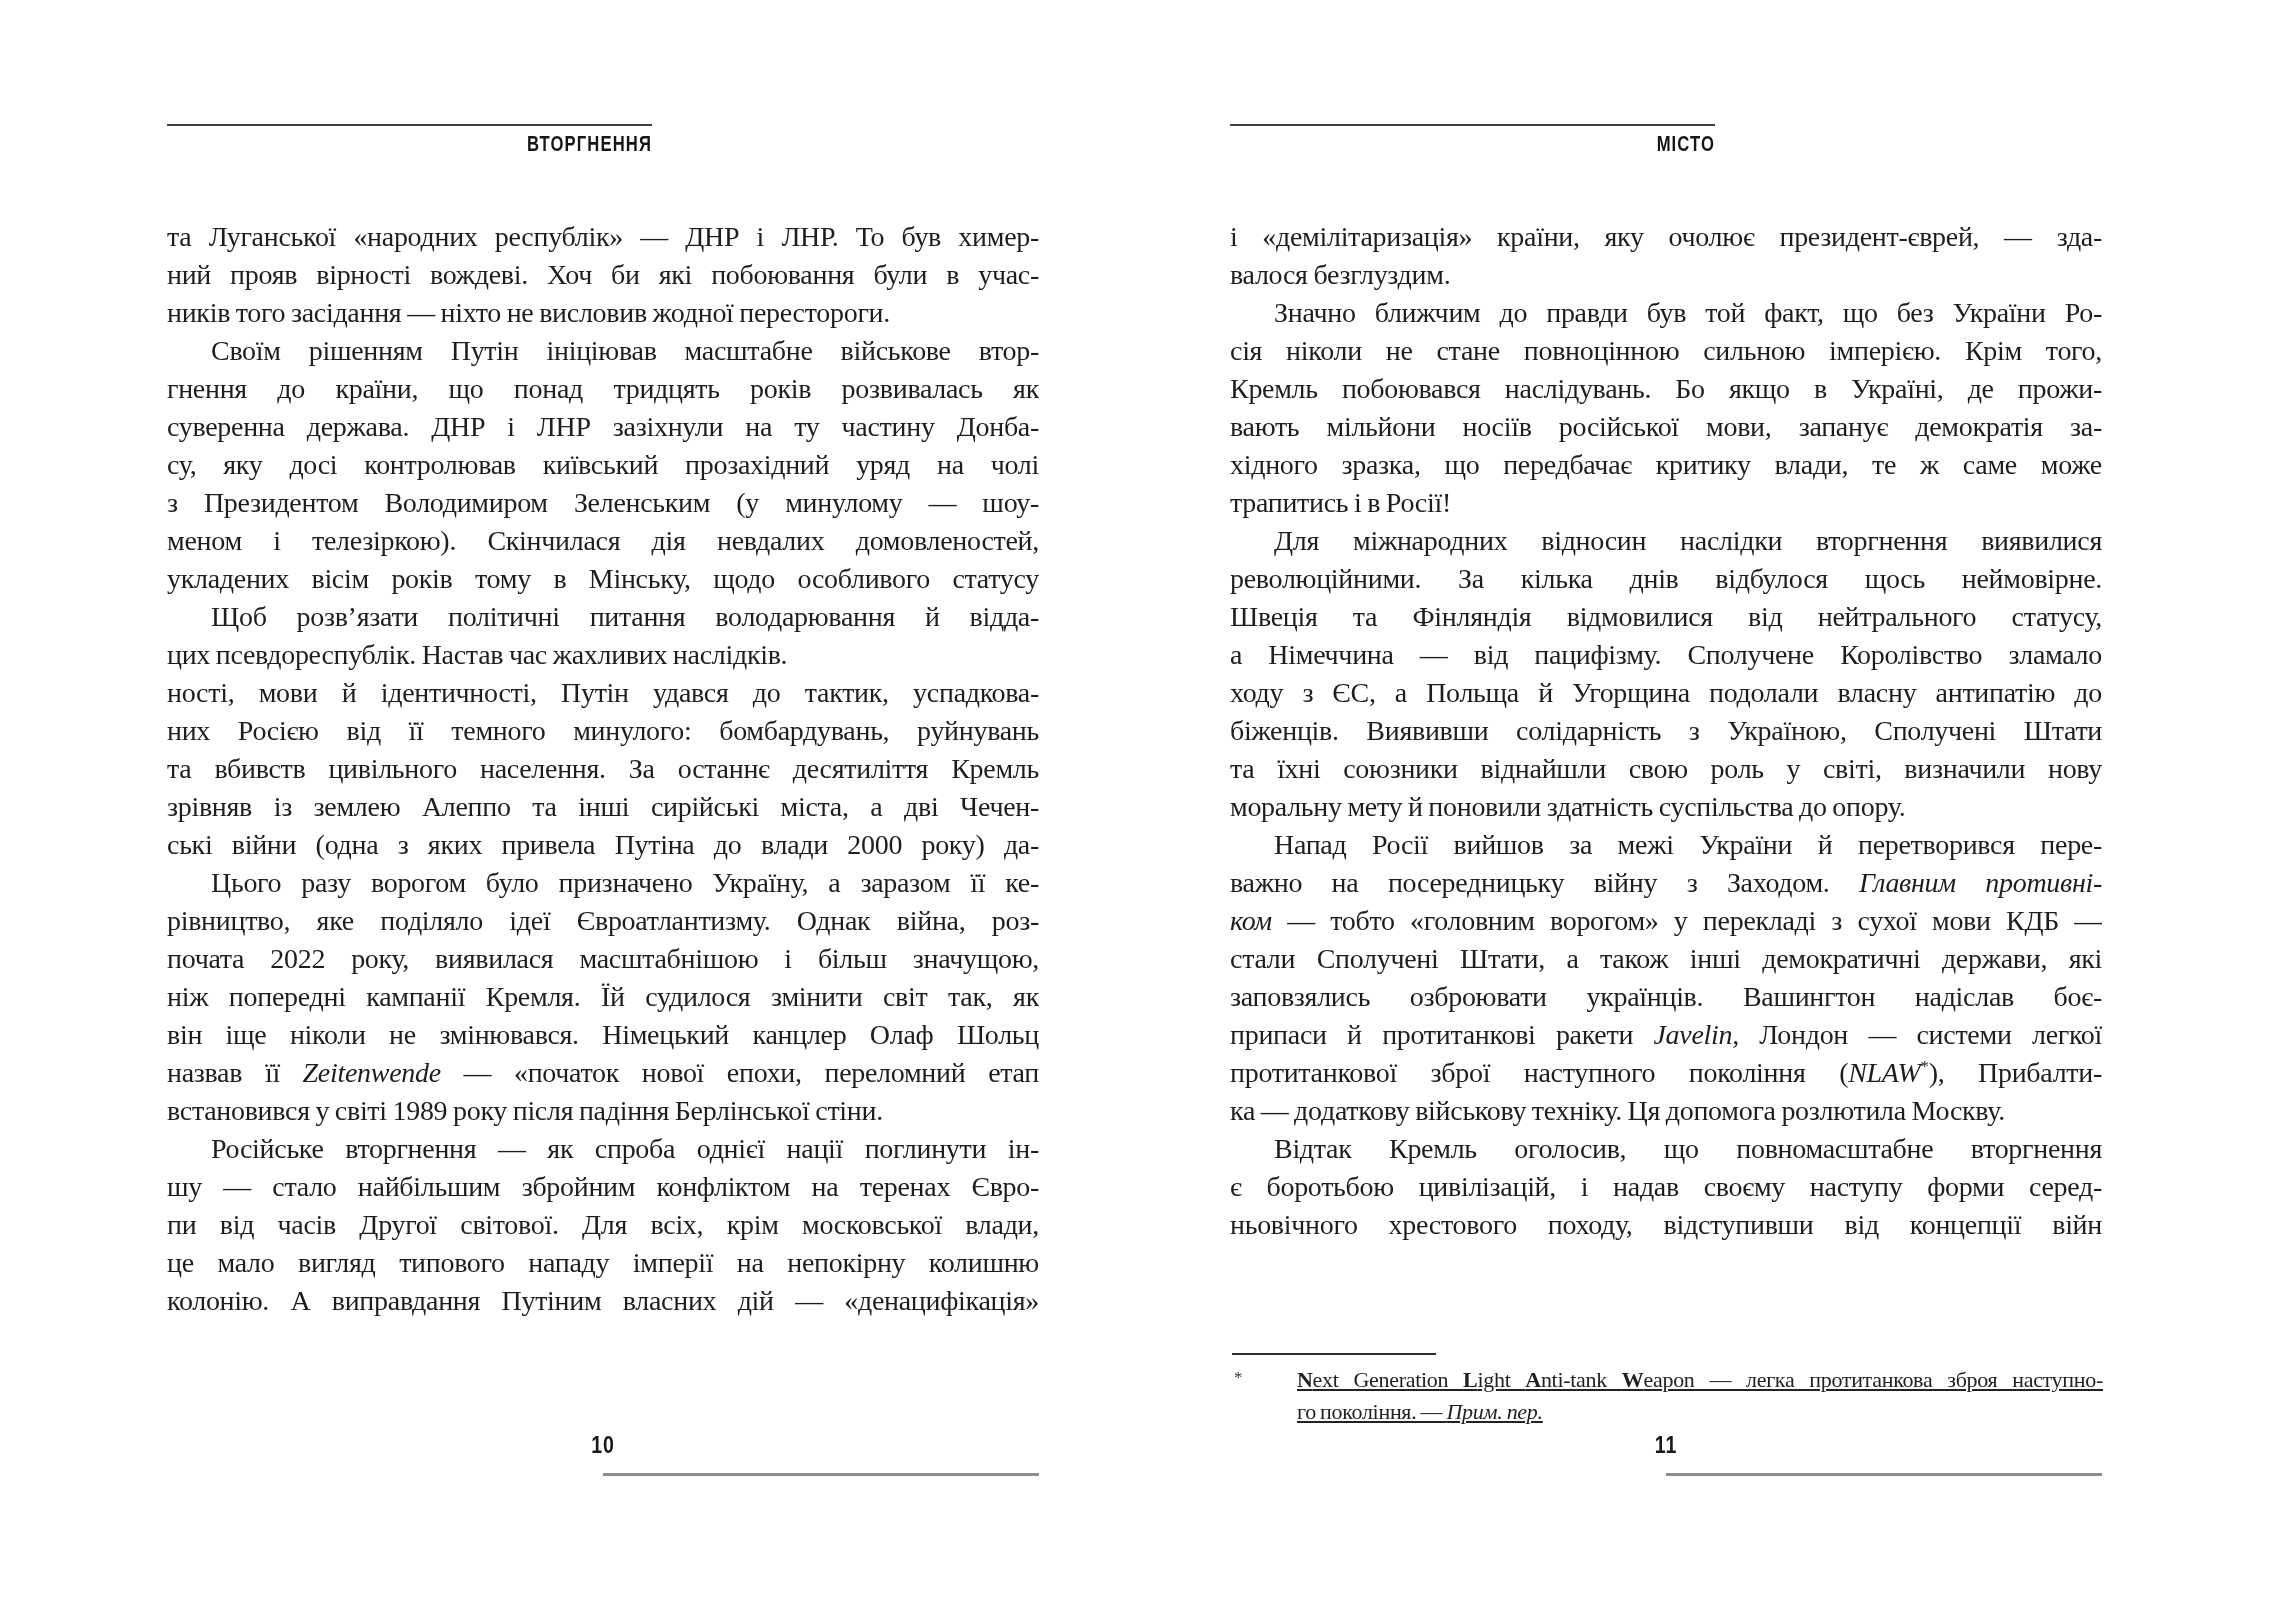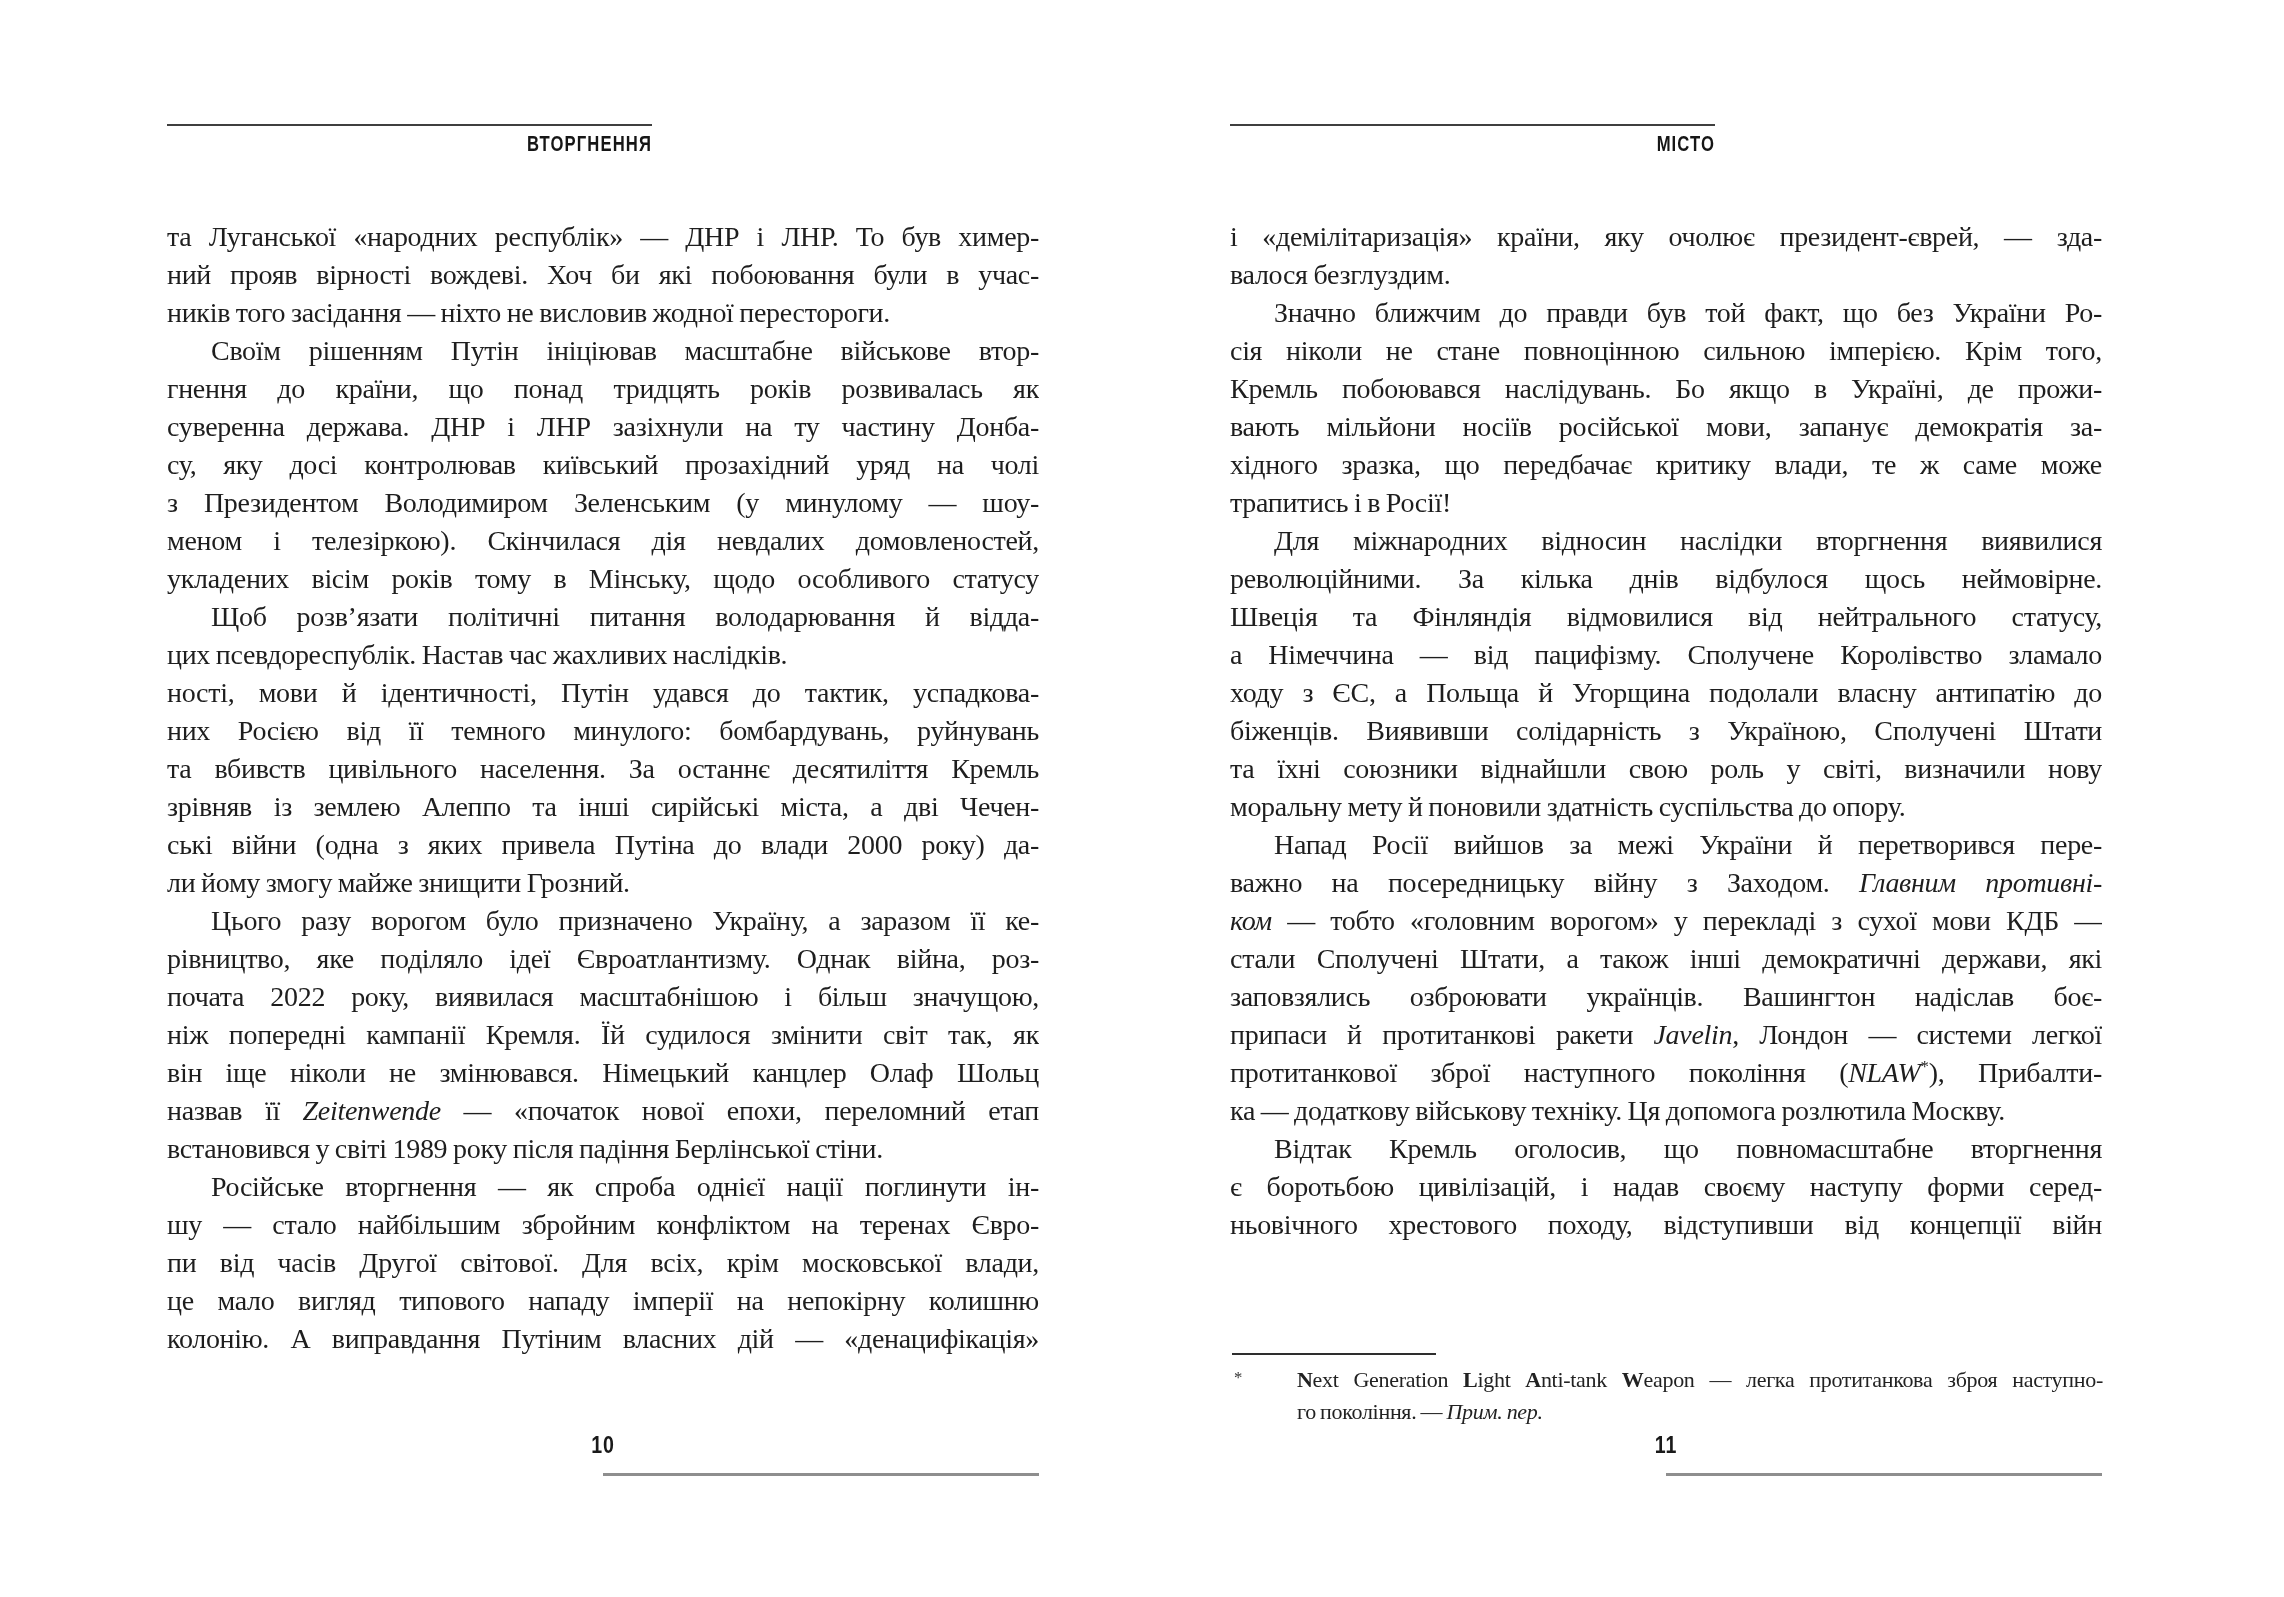--- a/index.html
+++ b/index.html
@@ -43,21 +43,21 @@
   .footnote-rule{position:absolute;top:1353px;left:2px;width:204px;height:2px;background:#2e2e2e;}
   .fn-marker{
     position:absolute;top:1368px;left:3.9px;
     font-family:"Liberation Serif",serif;font-size:16.7px;color:#333333;
   }
   .fn-text{
     position:absolute;top:1364px;left:67px;width:806px;
     font-family:"Liberation Serif",serif;font-size:22px;color:#222222;
     letter-spacing:-0.3px;word-spacing:-1px;
   }
-  .fn-line{height:32px;line-height:32px;overflow:hidden;text-align:justify;text-align-last:justify;}
+  .fn-line{height:32px;line-height:32px;overflow:hidden;text-align:justify;text-align-last:justify;text-decoration:underline;}
   .fn-line.para-end{text-align-last:left;}
 </style>
 </head>
 <body>
 
 <div id="canvas">
 
   <section class="page" id="page-left">
     <div class="head-rule"></div>
     <div class="running-head">ВТОРГНЕННЯ</div>
@@ -72,21 +72,20 @@
         <div class="line">з Президентом Володимиром Зеленським (у минулому — шоу-</div>
         <div class="line">меном і телезіркою). Скінчилася дія невдалих домовленостей,</div>
         <div class="line">укладених вісім років тому в Мінську, щодо особливого статусу</div>
         <div class="line first-indent">Щоб розв’язати політичні питання володарювання й відда-</div>
         <div class="line para-end">цих псевдореспублік. Настав час жахливих наслідків.</div>
         <div class="line">ності, мови й ідентичності, Путін удався до тактик, успадкова-</div>
         <div class="line">них Росією від її темного минулого: бомбардувань, руйнувань</div>
         <div class="line">та вбивств цивільного населення. За останнє десятиліття Кремль</div>
         <div class="line">зрівняв із землею Алеппо та інші сирійські міста, а дві Чечен-</div>
         <div class="line">ські війни (одна з яких привела Путіна до влади 2000 року) да-</div>
-        <div class="line para-end">ли йому змогу майже знищити Грозний.</div>
         <div class="line first-indent">Цього разу ворогом було призначено Україну, а заразом її ке-</div>
         <div class="line">рівництво, яке поділяло ідеї Євроатлантизму. Однак війна, роз-</div>
         <div class="line">почата 2022 року, виявилася масштабнішою і більш значущою,</div>
         <div class="line">ніж попередні кампанії Кремля. Їй судилося змінити світ так, як</div>
         <div class="line">він іще ніколи не змінювався. Німецький канцлер Олаф Шольц</div>
         <div class="line">назвав її <i>Zeitenwende</i> — «початок нової епохи, переломний етап</div>
         <div class="line para-end">встановився у світі 1989 року після падіння Берлінської стіни.</div>
         <div class="line first-indent">Російське вторгнення — як спроба однієї нації поглинути ін-</div>
         <div class="line">шу — стало найбільшим збройним конфліктом на теренах Євро-</div>
         <div class="line">пи від часів Другої світової. Для всіх, крім московської влади,</div>

